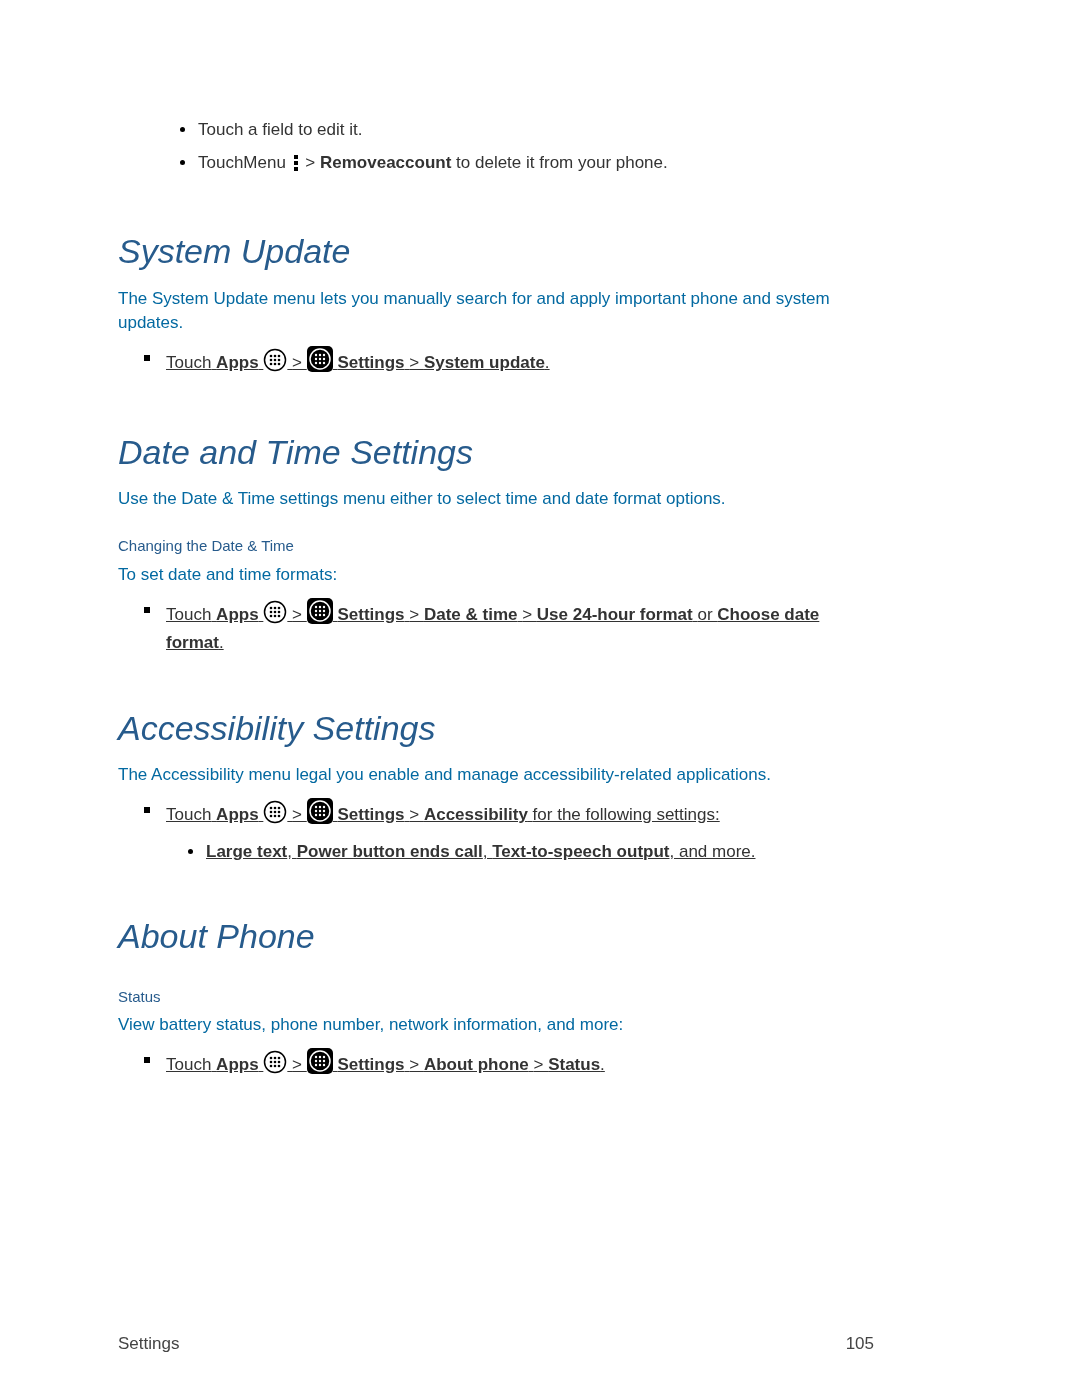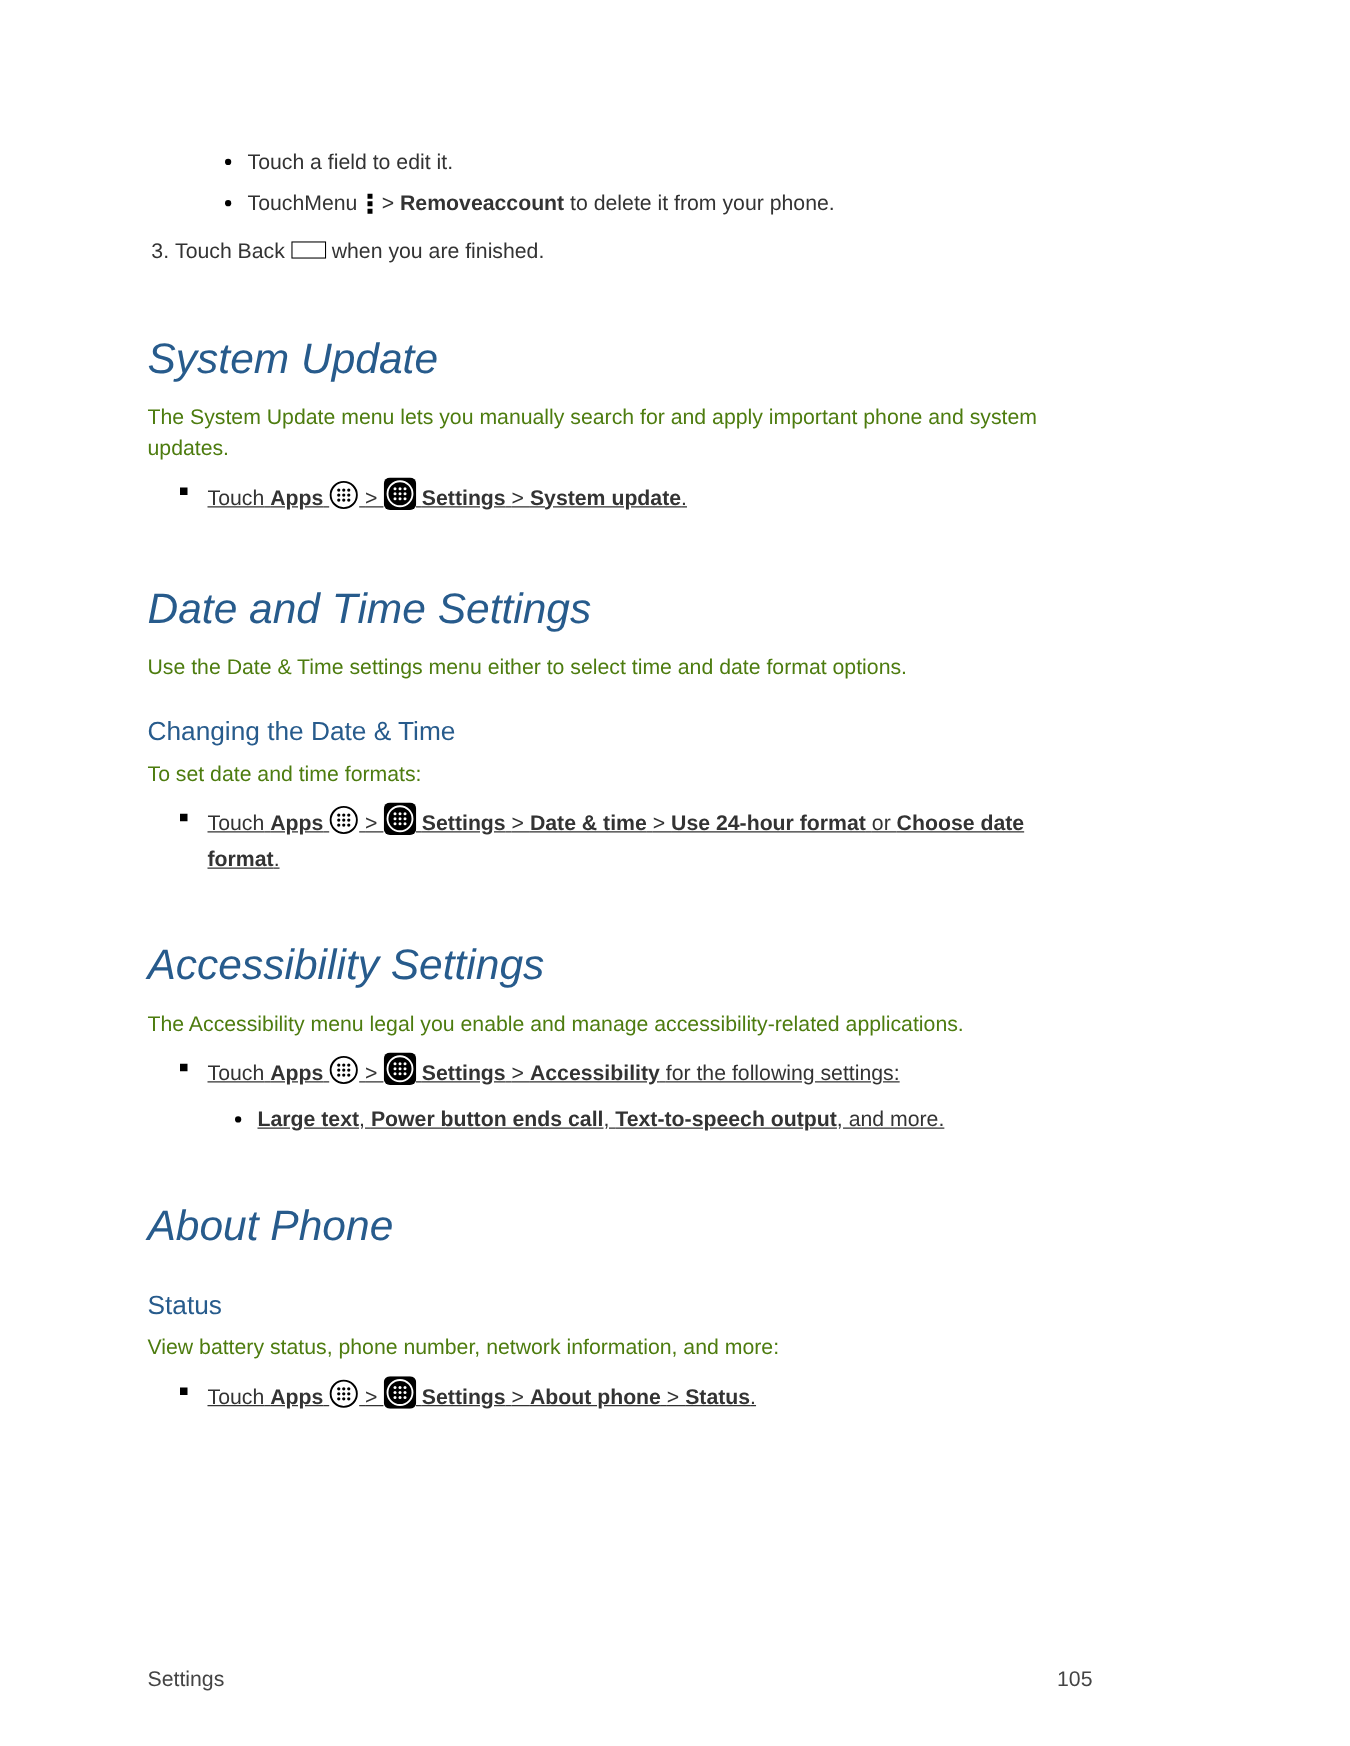--- a/index.html
+++ b/index.html
@@ -22,26 +22,26 @@
     color: #275b8c;
     font-style: italic;
     font-weight: normal;
     font-size: 34px;
     margin: 48px 0 10px 0;
     font-family: Arial, Helvetica, sans-serif;
   }
   h3.sub-title {
     color: #275b8c;
     font-weight: normal;
-    font-size: 21px;
+    font-size: 15px;
     margin: 24px 0 6px 0;
   }
   p.body {
     margin: 6px 0 10px 0;
-    color: #4d7c0f;
+    color: #0369a1;
   }
   ol {
     padding-left: 22px;
     margin: 8px 0 10px 0;
   }
   ul.square {
     list-style: none;
     padding-left: 48px;
     margin: 8px 0 10px 0;
   }
@@ -111,31 +111,20 @@
           <rect x="3" y="7" width="4" height="4" fill="#000"></rect>
           <rect x="3" y="13" width="4" height="4" fill="#000"></rect>
         </svg>
       </span>
       <span> &gt; </span>
       <span class="bold">Removeaccount</span>
       <span> to delete it from your phone.</span>
     </li>
   </ul>
 
-  <ol start="3">
-    <li>
-      <span>Touch Back</span>
-      <span class="icon" style="vertical-align:-1px;">
-        <svg width="28" height="14" viewBox="0 0 28 14">
-          <rect x="0.5" y="0.5" width="27" height="13" fill="none" stroke="#000" stroke-width="1"></rect>
-        </svg>
-      </span>
-      <span>when you are finished.</span>
-    </li>
-  </ol>
 
   <h2 class="section-title">System Update</h2>
   <p class="body">The System Update menu lets you manually search for and apply important phone and system updates.</p>
   <ul class="square">
     <li>
       <span>Touch</span>
       <span class="bold">Apps</span>
       <span class="icon">
         <svg width="24" height="24" viewBox="0 0 24 24">
           <circle cx="12" cy="12" r="10.5" fill="none" stroke="#000" stroke-width="1.5"></circle>

